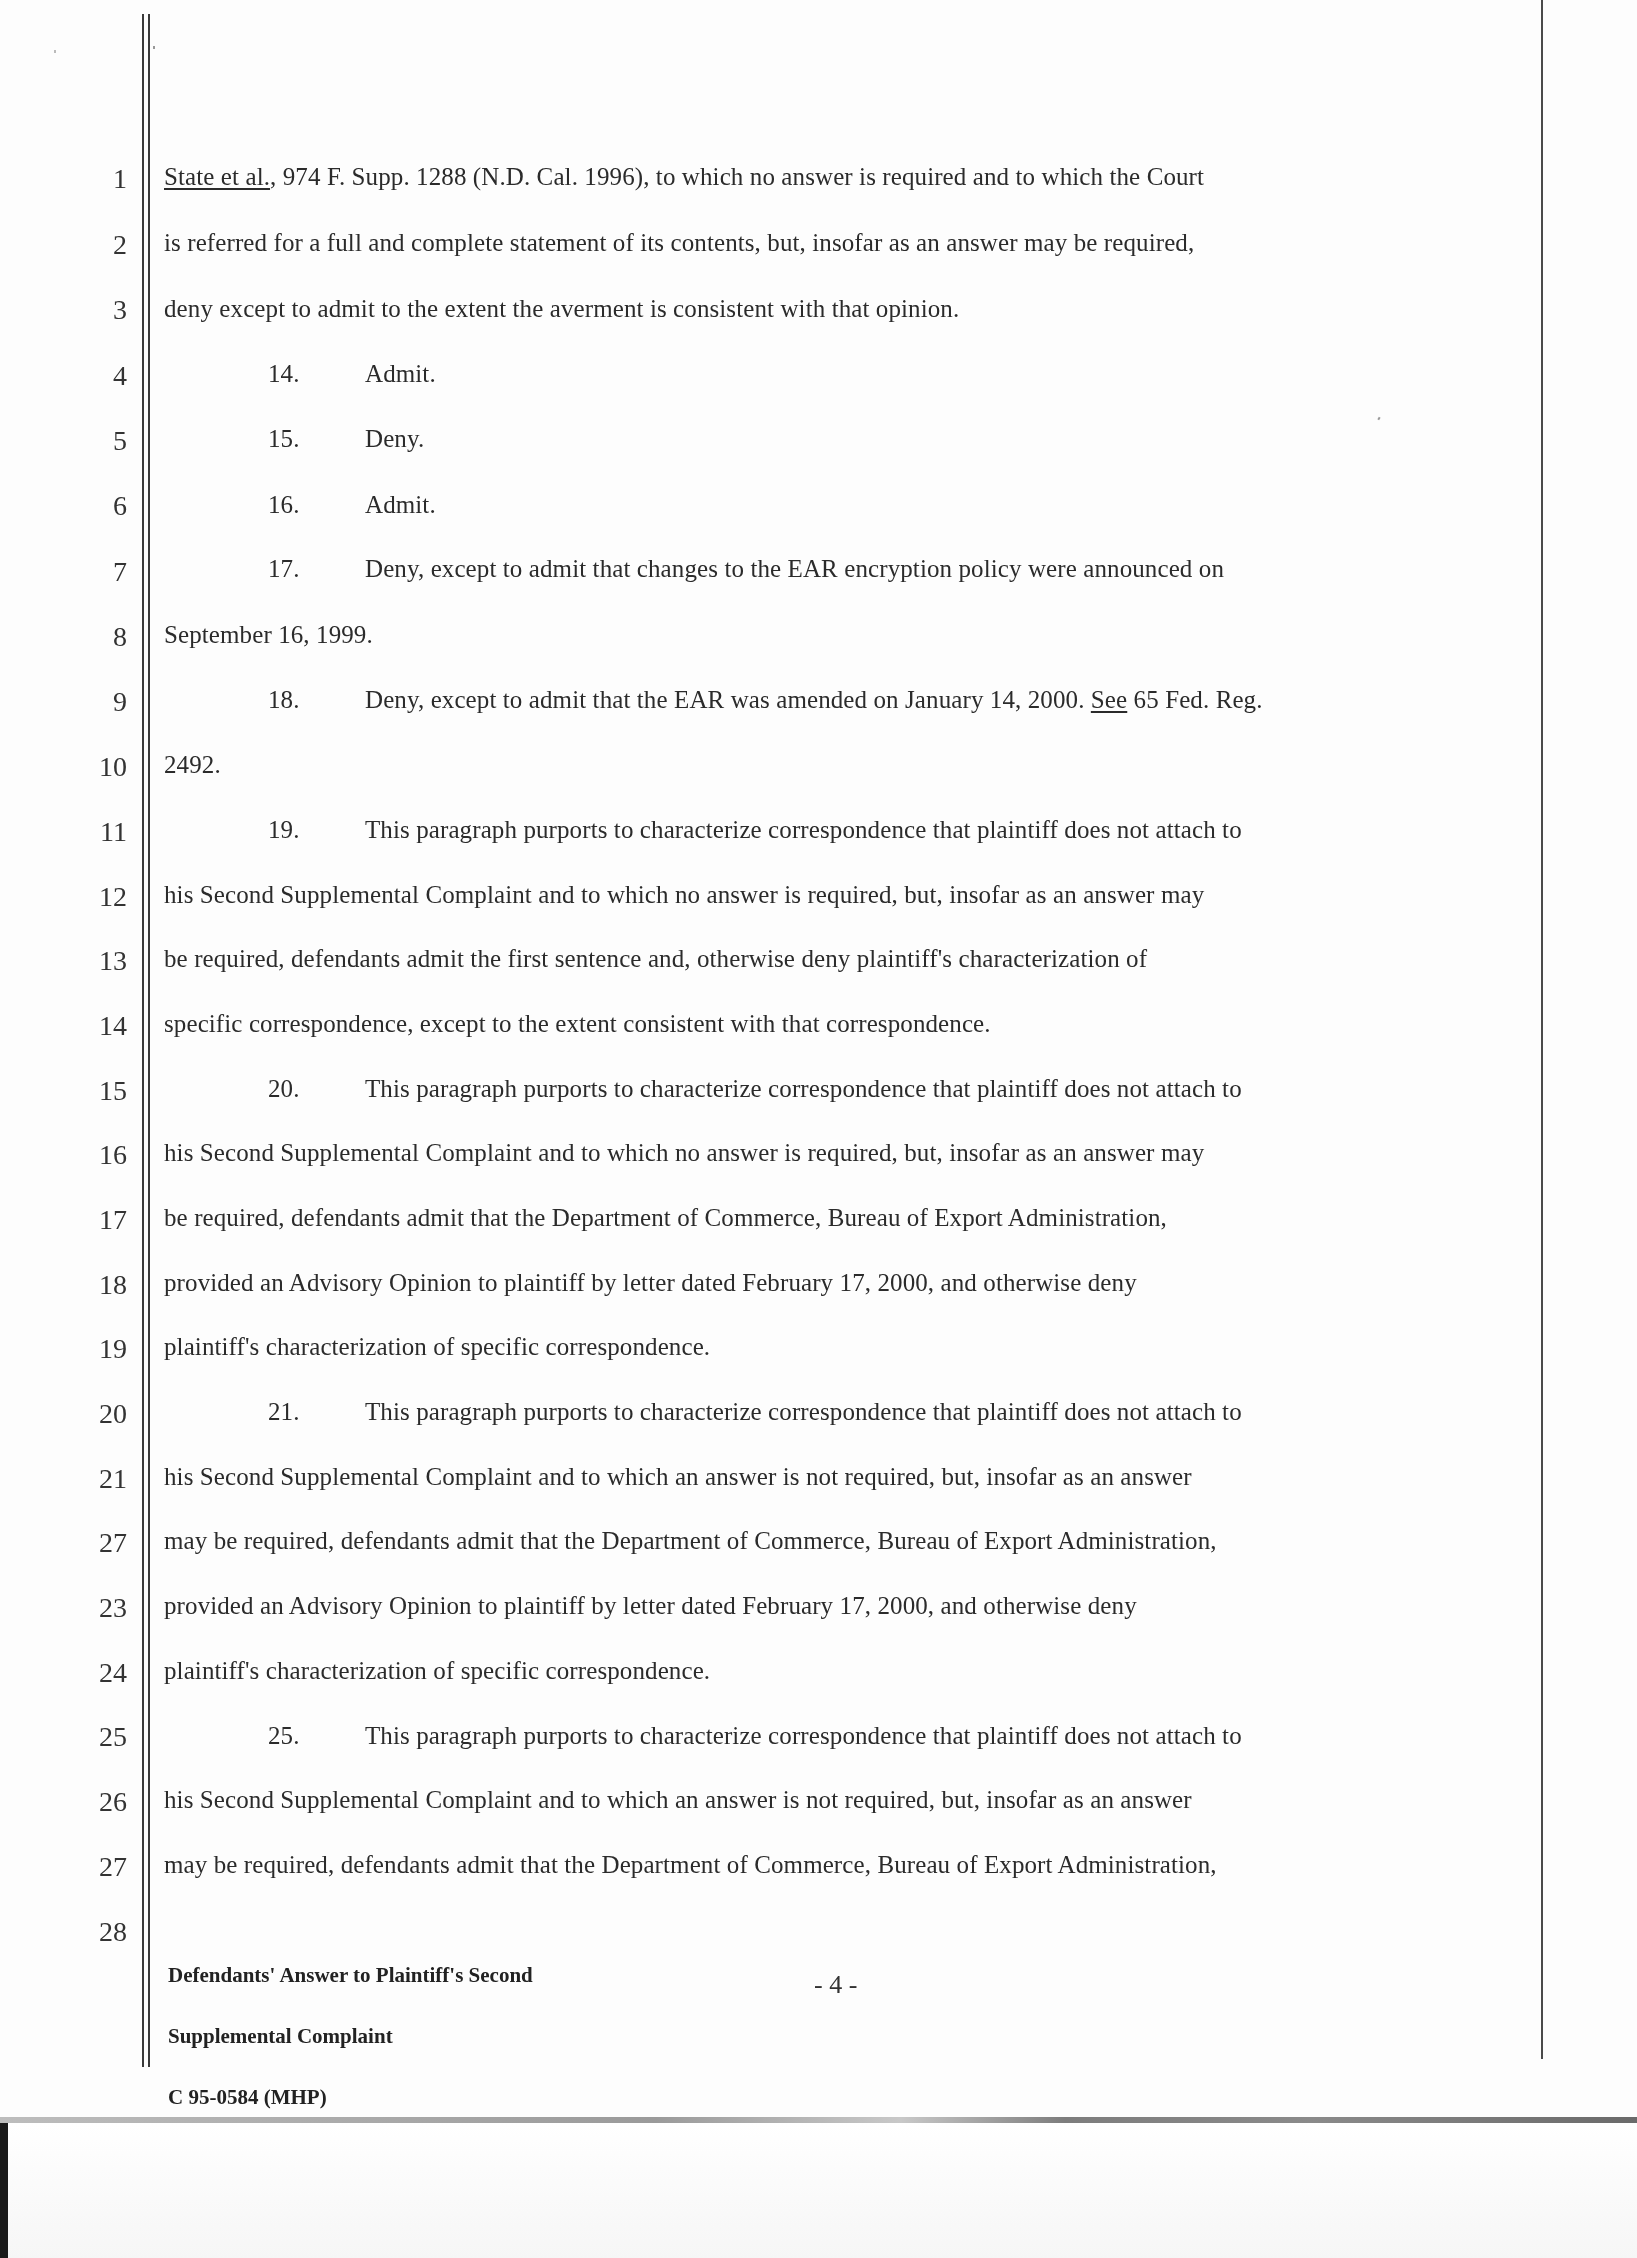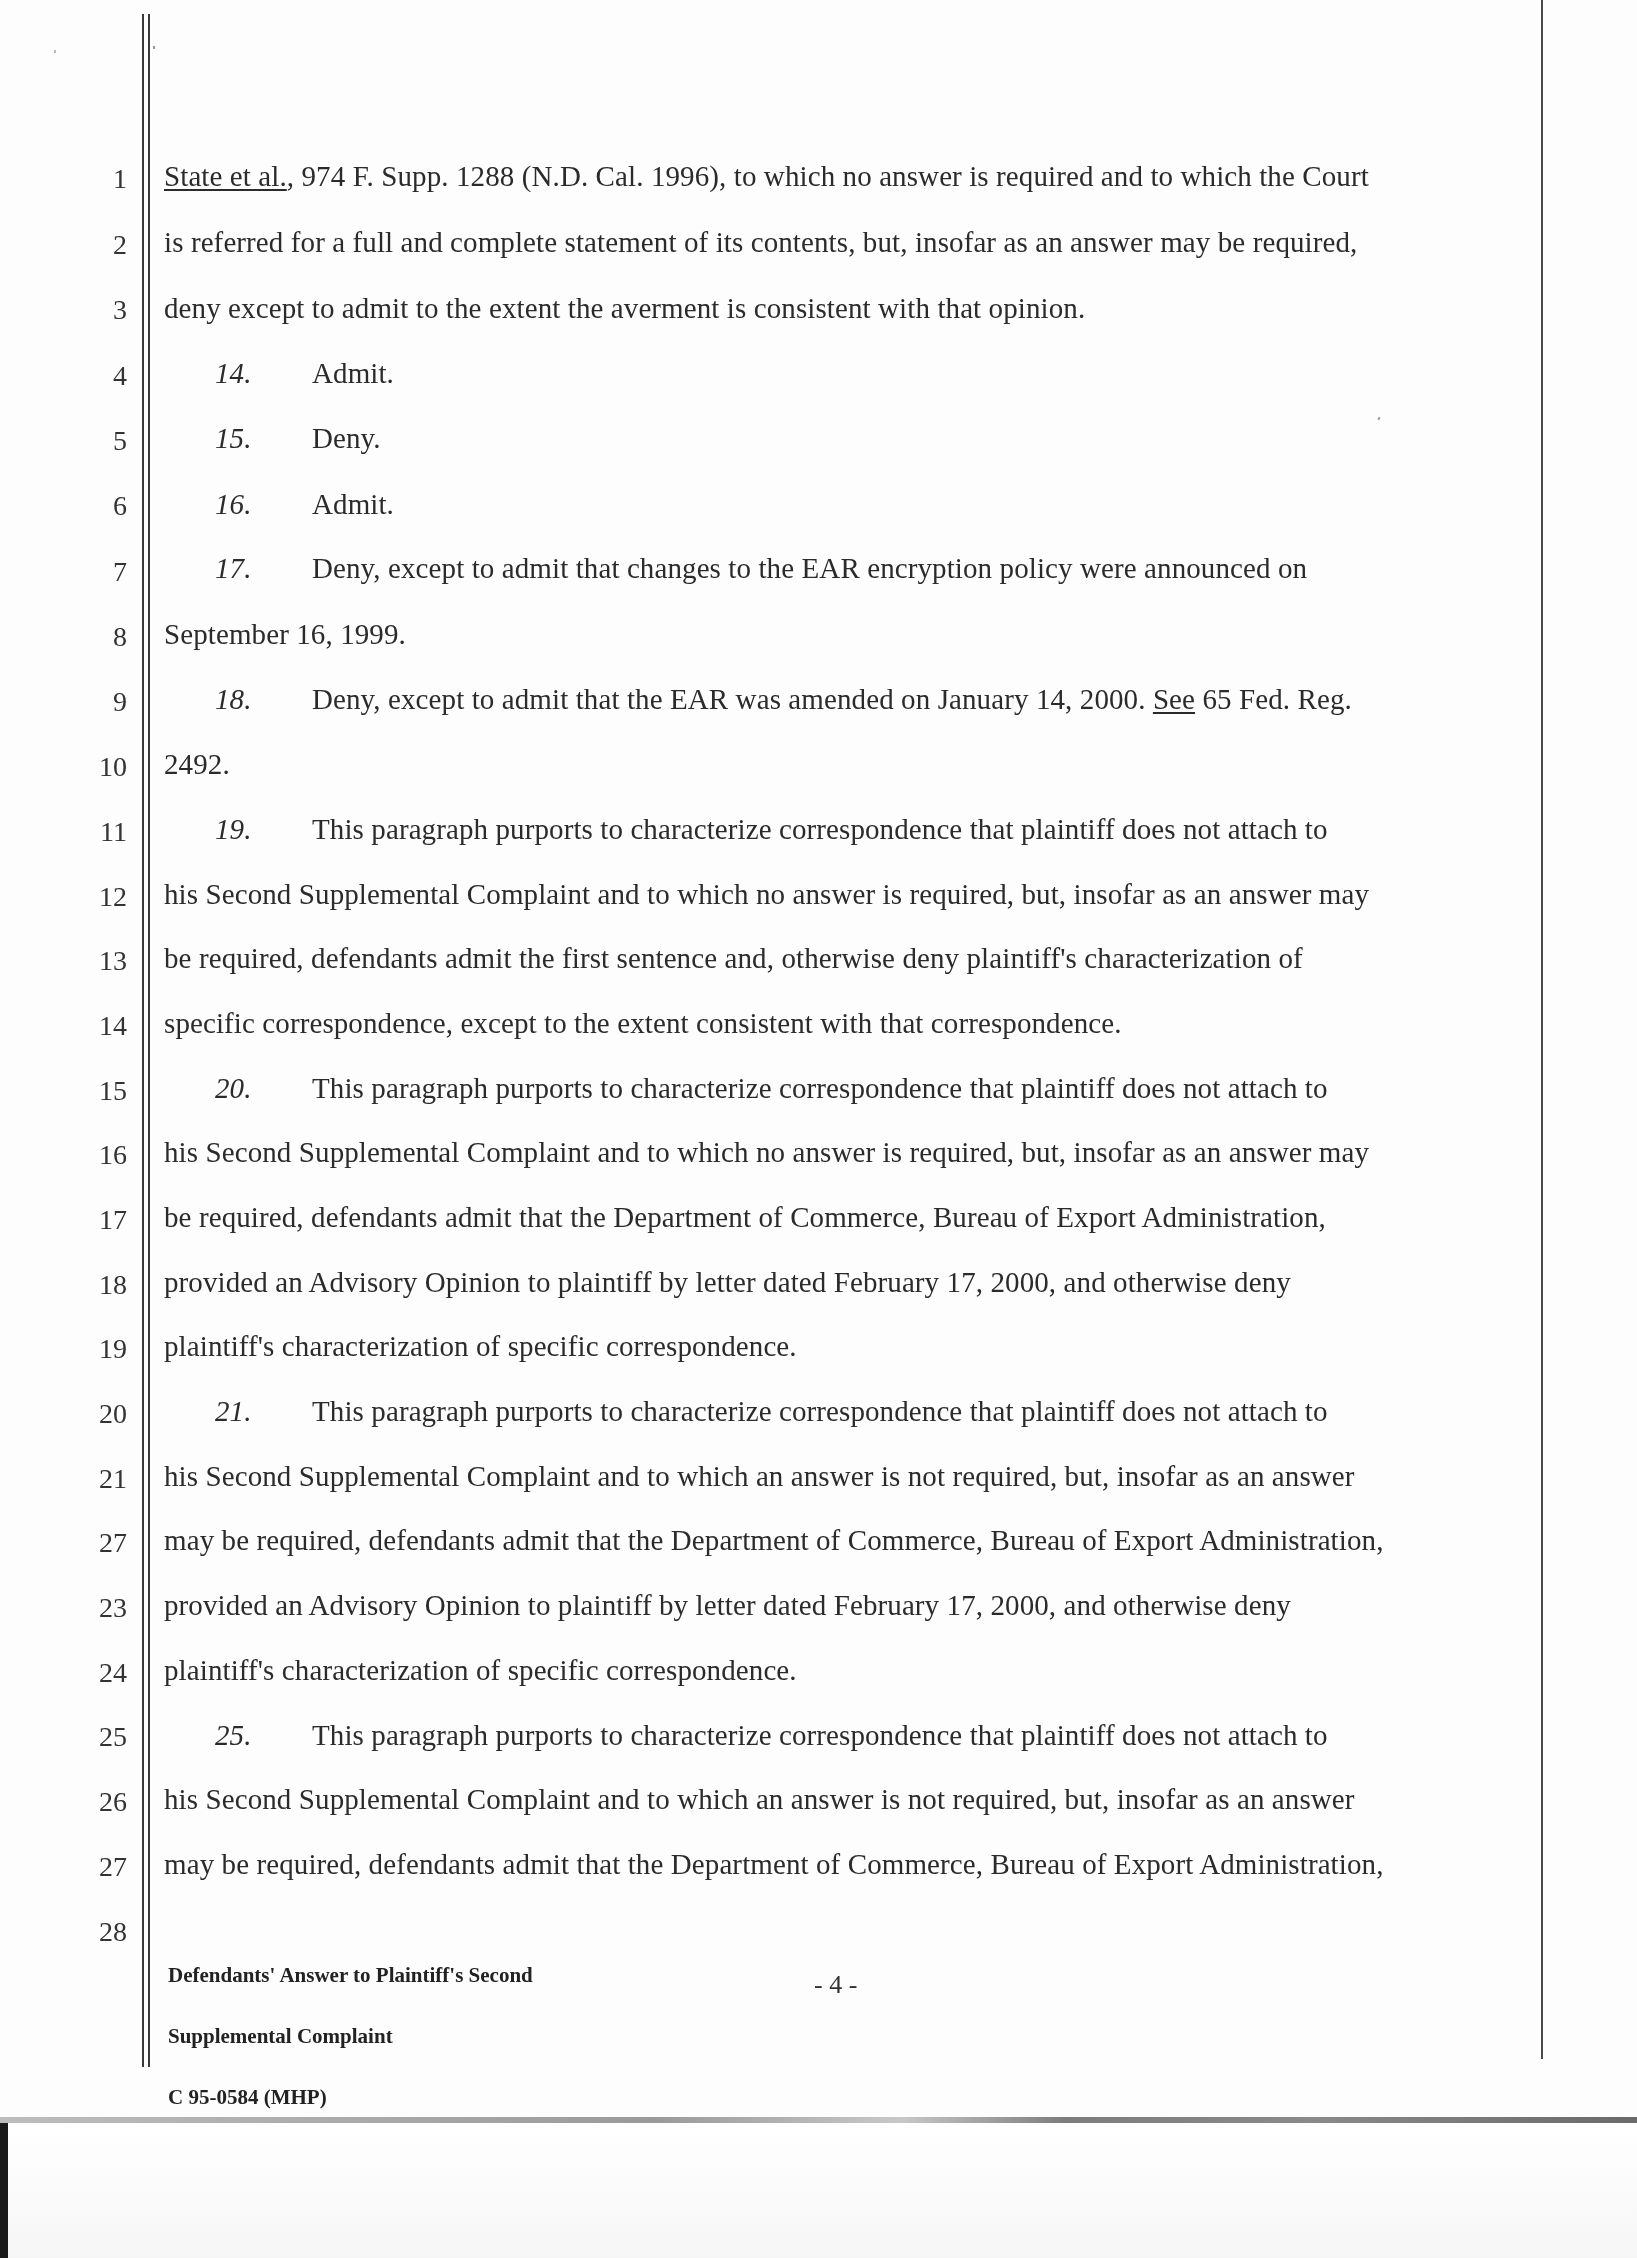--- a/index.html
+++ b/index.html
@@ -12,22 +12,22 @@
   .page { position: absolute; left: 0; top: 0; width: 1638px; height: 2121px; background: #fdfdfd; }
   .rule-left-a { position: absolute; left: 142px; top: 13.5px; width: 1.9px; height: 2053px; background: #3a3a3a; }
   .rule-left-b { position: absolute; left: 148px; top: 13.5px; width: 1.9px; height: 2053px; background: #3a3a3a; }
   .rule-right { position: absolute; left: 1541px; top: 0; width: 1.9px; height: 2059px; background: #4a4a4a; }
   .speck { position: absolute; width: 1.9px; height: 2.9px; background: #999; }
 
   .linenums { position: absolute; left: 77px; top: 0; width: 50px; }
   .ln { position: absolute; right: 0; width: 50px; text-align: right; font-size: 28px; line-height: 29px; color: #333; }
 
   .body { position: absolute; left: 164px; top: 0; width: 1371px; }
-  .line { position: absolute; left: 0; font-size: 29px; line-height: 29px; white-space: nowrap; color: #2b2b2b; letter-spacing: 0.1px; }
-  .indent-num { display: inline-block; width: 97px; margin-left: 51px; font-style: italic; }
+  .line { position: absolute; left: 0; font-size: 25px; line-height: 29px; white-space: nowrap; color: #2b2b2b; letter-spacing: 0.1px; }
+  .indent-num { display: inline-block; width: 97px; margin-left: 104px; }
   u { text-decoration: underline; text-underline-offset: 2.9px; }
 
   .footer { position: absolute; left: 168px; top: 1929px; font-weight: bold; font-size: 21px; line-height: 30px; color: #222; }
   .footer div { white-space: nowrap; margin-top: 31px; }
   .pagenum { position: absolute; left: 814px; top: 1970px; font-size: 26px; color: #333; }
 
   .scan-edge { position: absolute; left: 0; top: 2117px; width: 1638px; height: 5.8px;
     background: linear-gradient(to right, #bdbdbd 0%, #9a9a9a 40%, #c8c8c8 55%, #7d7d7d 65%, #8a8a8a 80%, #6a6a6a 100%); }
   .below-scan { position: absolute; left: 0; top: 2123px; width: 1638px; height: 135px;
     background: linear-gradient(to bottom, #ffffff 0%, #f6f6f6 100%); }

